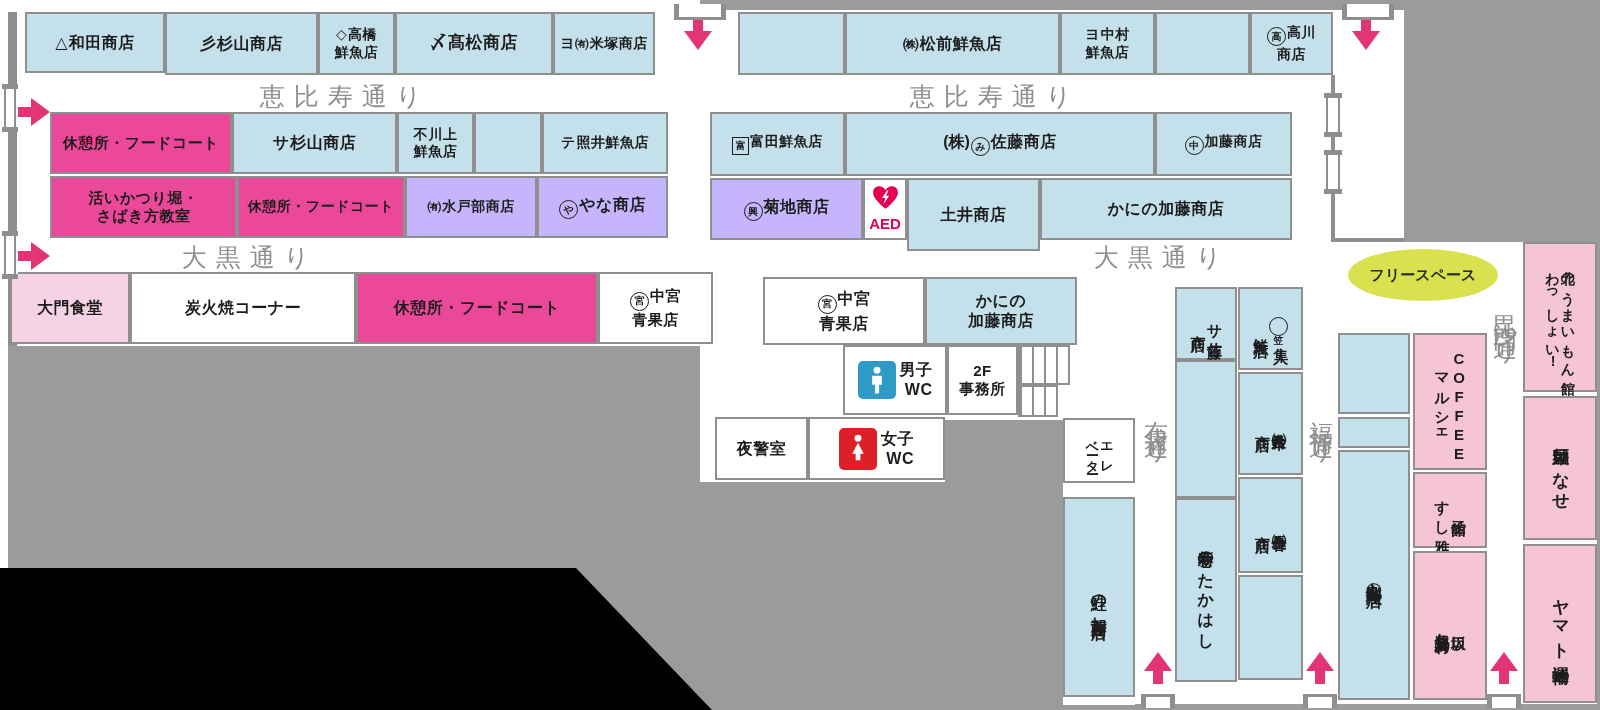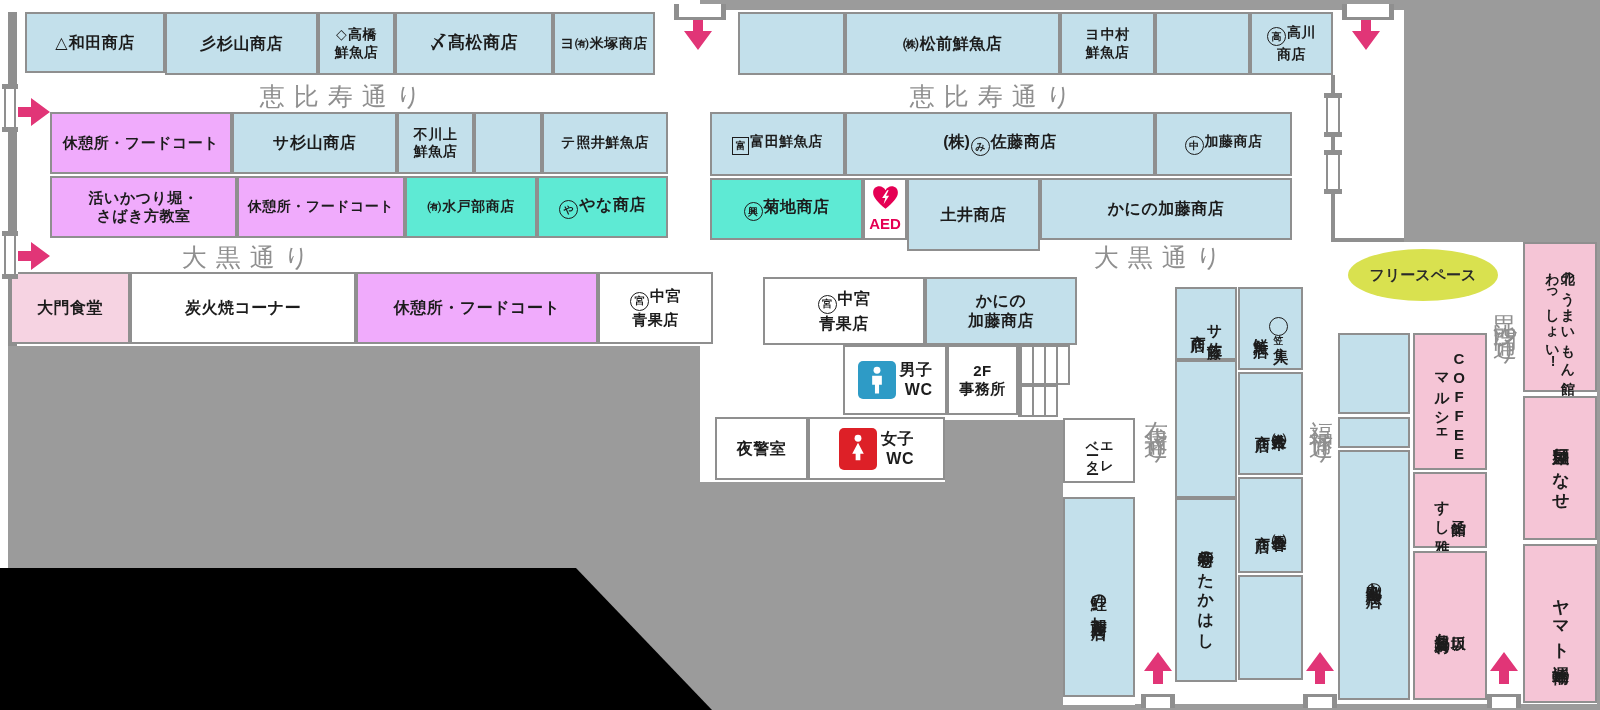--- a/index.html
+++ b/index.html
@@ -4,22 +4,22 @@
 <style>
   html,body{margin:0;padding:0}
   body{width:1600px;height:710px;position:relative;overflow:hidden;background:#9b9b9b;
        font-family:"Liberation Sans","DejaVu Sans",sans-serif;color:#1c1c1c}
   .floor{position:absolute;background:#ffffff}
   .wall{position:absolute;background:#8f8f8f}
   .black{position:absolute;background:#000}
   .blk{position:absolute;box-sizing:border-box;border:2px solid #8f8f8f;background:#fff;
        display:flex;align-items:center;justify-content:center;text-align:center;
        white-space:pre-line;font-weight:600;font-size:16px;line-height:1.22;letter-spacing:0.5px}
-  .blue{background:#c3e0eb}.yg{background:#f0abfc}.green{background:#ffffff}
-  .orange{background:#5eead4}.pinkl{background:#f6d3e2}.pinkr{background:#f5c5d6}
+  .blue{background:#c3e0eb}.yg{background:#ec4899}.green{background:#ffffff}
+  .orange{background:#c4b5fd}.pinkl{background:#f6d3e2}.pinkr{background:#f5c5d6}
   .fs14{font-size:14px}.fs15{font-size:15px}.fs13{font-size:13px}.fs17{font-size:17px}
   .vtx{writing-mode:vertical-rl;text-orientation:upright;letter-spacing:2px;line-height:1.1}
   .cmk{display:inline-flex;align-items:center;justify-content:center;width:17px;height:17px;
        border:1.5px solid #1c1c1c;border-radius:50%;font-size:10px;letter-spacing:0;
        vertical-align:-3px;margin-right:1px;flex:none}
   .bmk{display:inline-flex;align-items:center;justify-content:center;width:15px;height:16px;
        border:1.5px solid #1c1c1c;font-size:10px;letter-spacing:0;vertical-align:-3px;margin-right:1px}
   .pre{letter-spacing:0;margin-right:1px}
   .street{position:absolute;color:#8f8f8f;font-size:25px;font-weight:500;letter-spacing:9px;
           text-align:center;white-space:nowrap}

